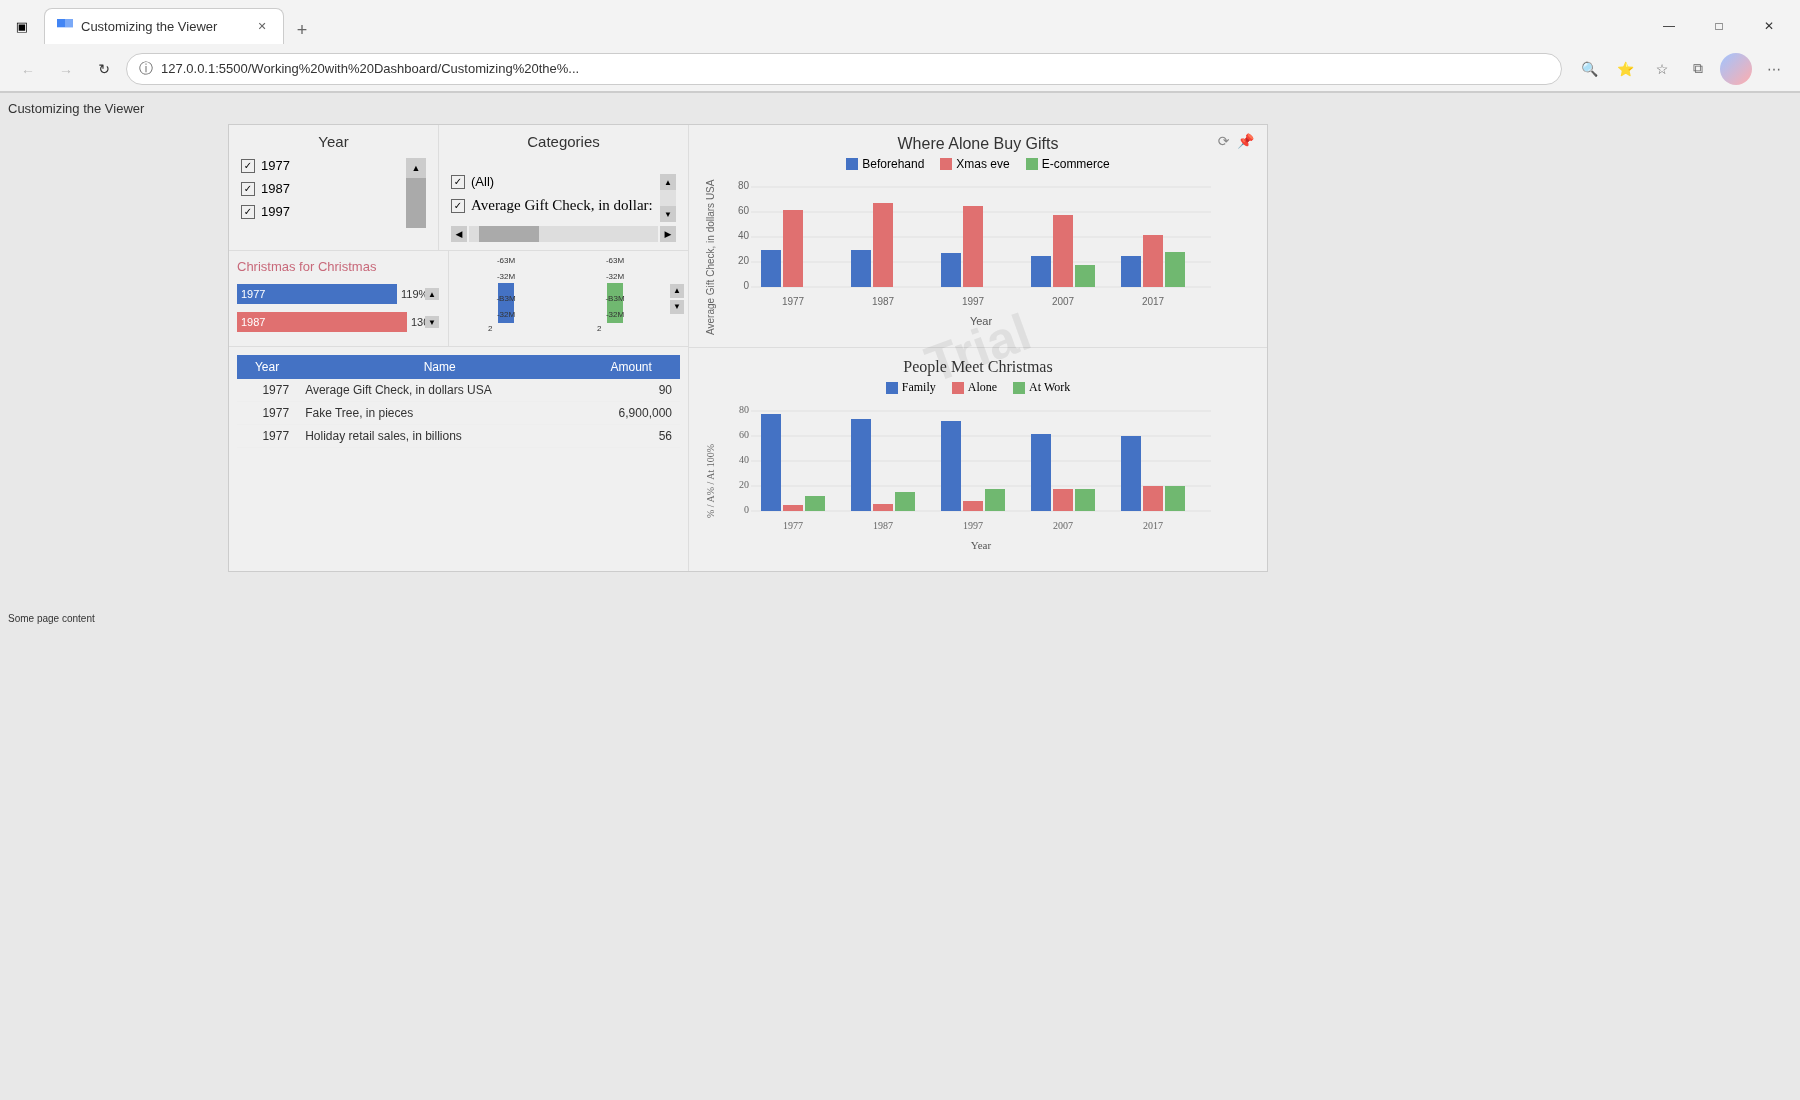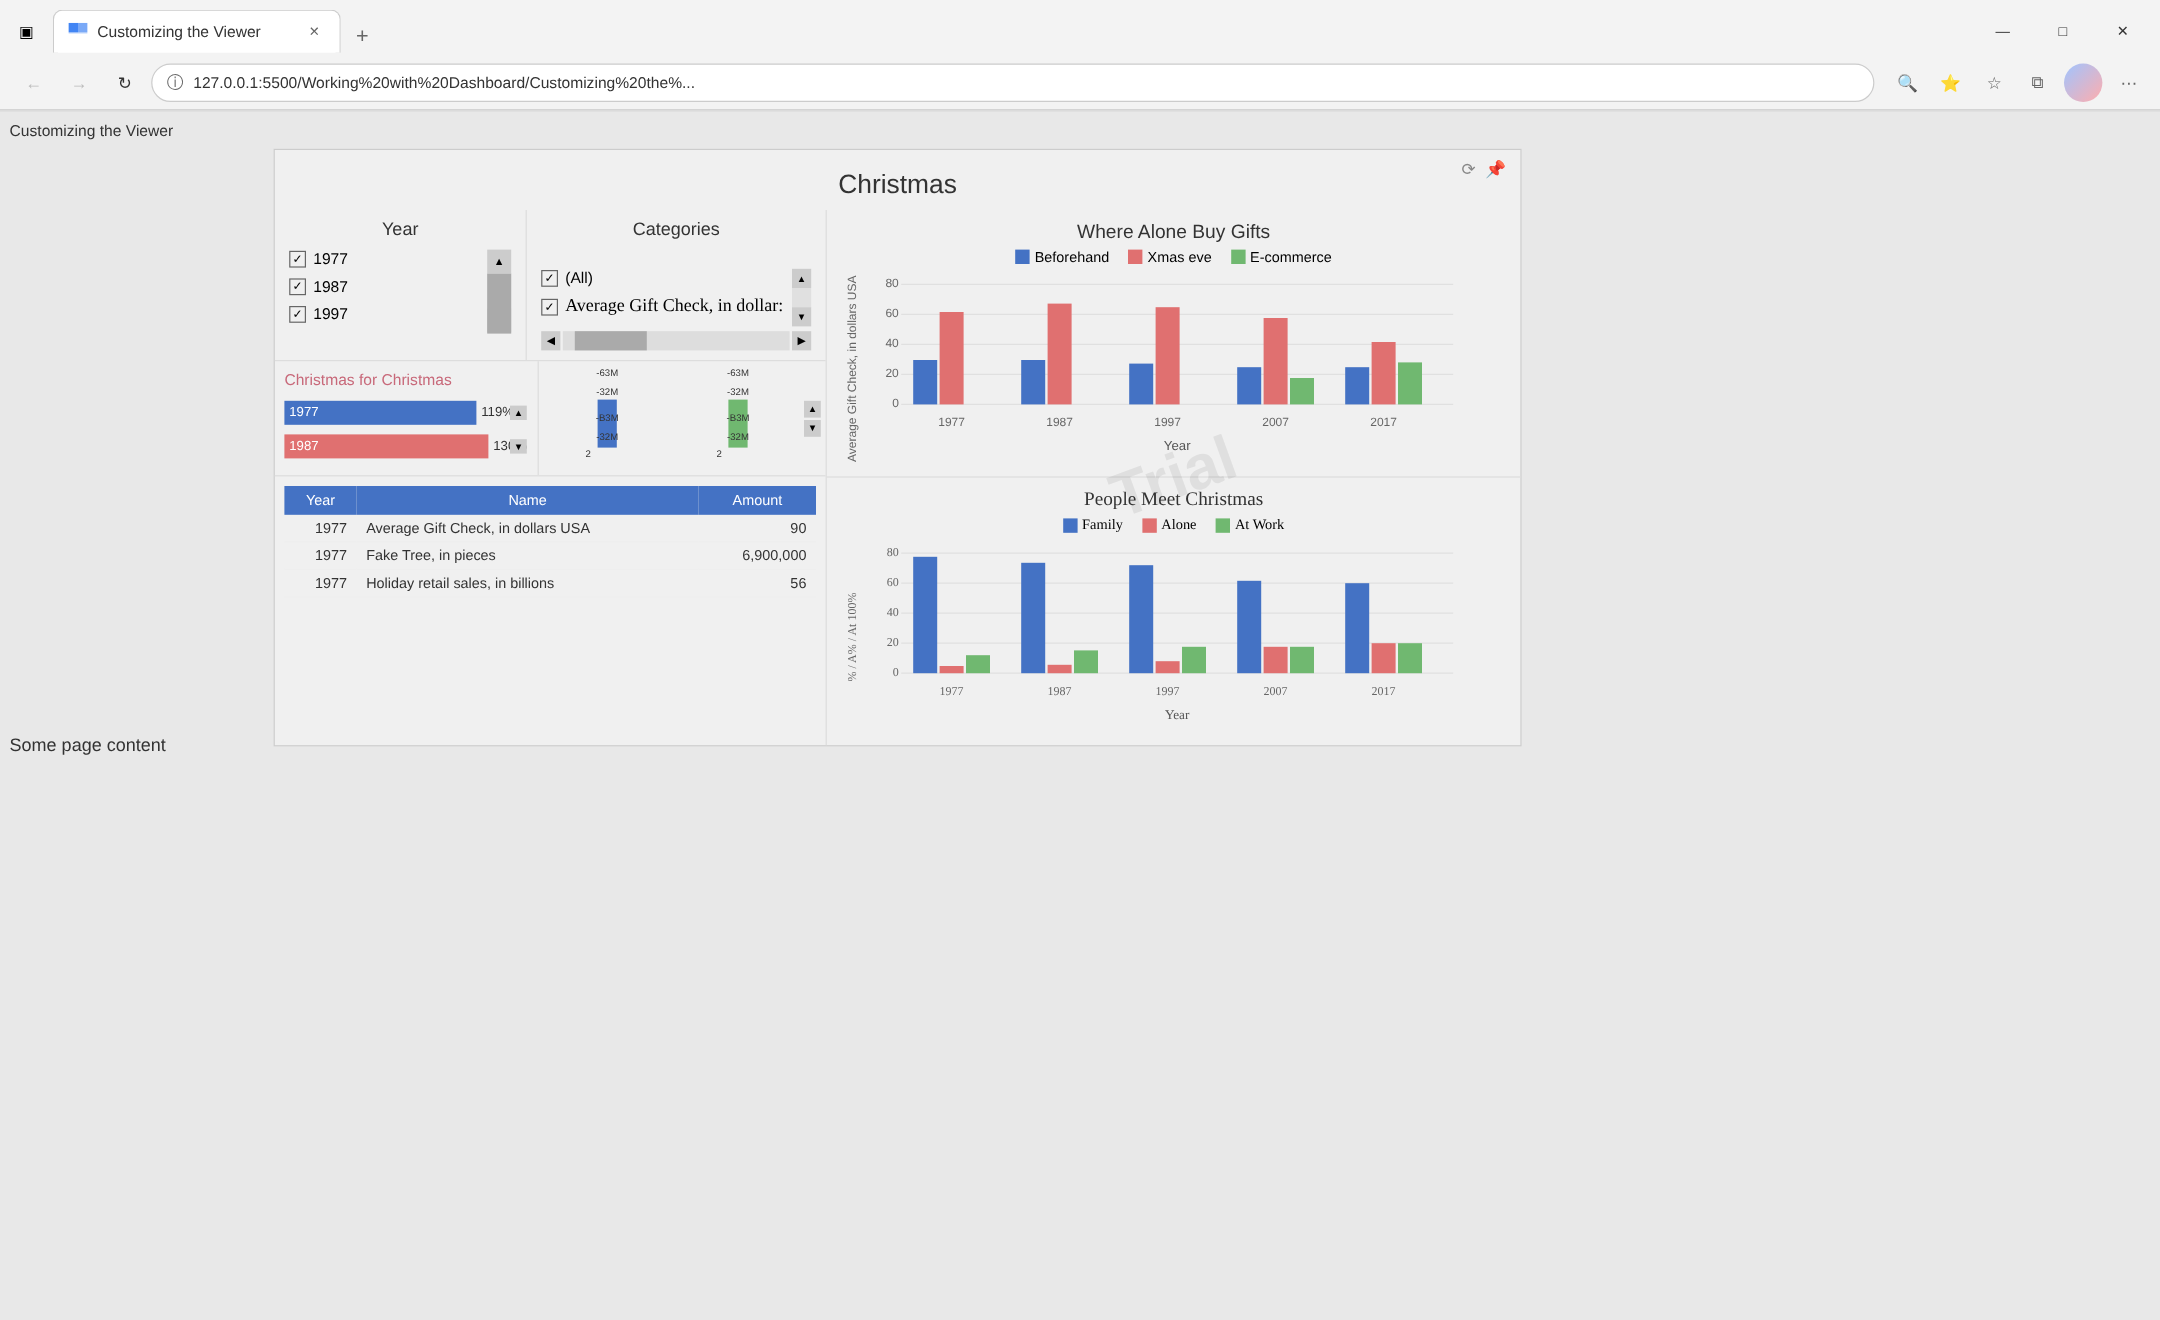--- a/index.html
+++ b/index.html
@@ -19,21 +19,21 @@
     .window-controls-right { display: flex; align-items: center; margin-left: auto; gap: 4px; }
     .win-btn { width: 46px; height: 30px; display: flex; align-items: center; justify-content: center; cursor: pointer; font-size: 12px; color: #333; }
 
     .nav-bar { display: flex; align-items: center; padding: 6px 12px; background: #f3f3f3; height: 46px; border-bottom: 1px solid #ccc; gap: 6px; }
     .nav-btn { width: 32px; height: 32px; border-radius: 50%; display: flex; align-items: center; justify-content: center; cursor: pointer; font-size: 14px; color: #333; }
     .nav-btn.disabled { color: #bbb; cursor: default; }
     .address-bar { flex: 1; height: 32px; border: 1px solid #ccc; border-radius: 16px; background: white; display: flex; align-items: center; padding: 0 12px; font-size: 13px; color: #333; }
     .address-icons { display: flex; align-items: center; gap: 8px; margin-left: 8px; }
     .addr-icon { width: 28px; height: 28px; border-radius: 50%; display: flex; align-items: center; justify-content: center; cursor: pointer; font-size: 14px; color: #666; }
     .page-title { font-size: 13px; color: #333; margin-bottom: 8px; }
-    .some-page-content { font-size: 15px; color: #333; position: absolute; left: 8px; top: 520px; }
+    .some-page-content { font-size: 10px; color: #333; position: absolute; left: 8px; top: 520px; }
     table { width: 100%; border-collapse: collapse; font-size: 12px; }
     th { background: #4472c4; color: white; padding: 5px 8px; text-align: center; font-weight: 500; }
     td { padding: 4px 8px; border-bottom: 1px solid #eee; color: #333; }
     tr:nth-child(even) { background: #f5f5f5; }
     td:first-child { text-align: right; }
     td:last-child { text-align: right; }
     td:nth-child(2) { text-align: left; }
   </style>
 </head>
 <body>
@@ -92,21 +92,20 @@
   <div class="page-title">Customizing the Viewer</div>
   <div class="some-page-content">Some page content</div>
 
   <div style="margin-left: 220px; background: #f0f0f0; border: 1px solid #ccc; width: 1040px; position: relative;">
 
     <div style="position:absolute; top:8px; right:12px; display:flex; gap:8px; z-index:10;">
       <span style="font-size:14px;color:#888;cursor:pointer;">⟳</span>
       <span style="font-size:14px;color:#888;cursor:pointer;">📌</span>
     </div>
 
-    <div style="text-align:center; font-size:22px; font-weight:400; color:#333; padding:16px 0 8px 0;">Christmas</div>
 
     <div style="display:flex;">
 
       <div style="width:460px; border-right:1px solid #ddd;">
 
         <div style="display:flex; border-bottom:1px solid #ddd;">
 
           <div style="width:210px; padding:8px 12px; border-right:1px solid #ddd; position:relative;">
             <div style="text-align:center; font-size:15px; font-weight:400; color:#333; margin-bottom:8px;">Year</div>
             <div style="display:flex;">

